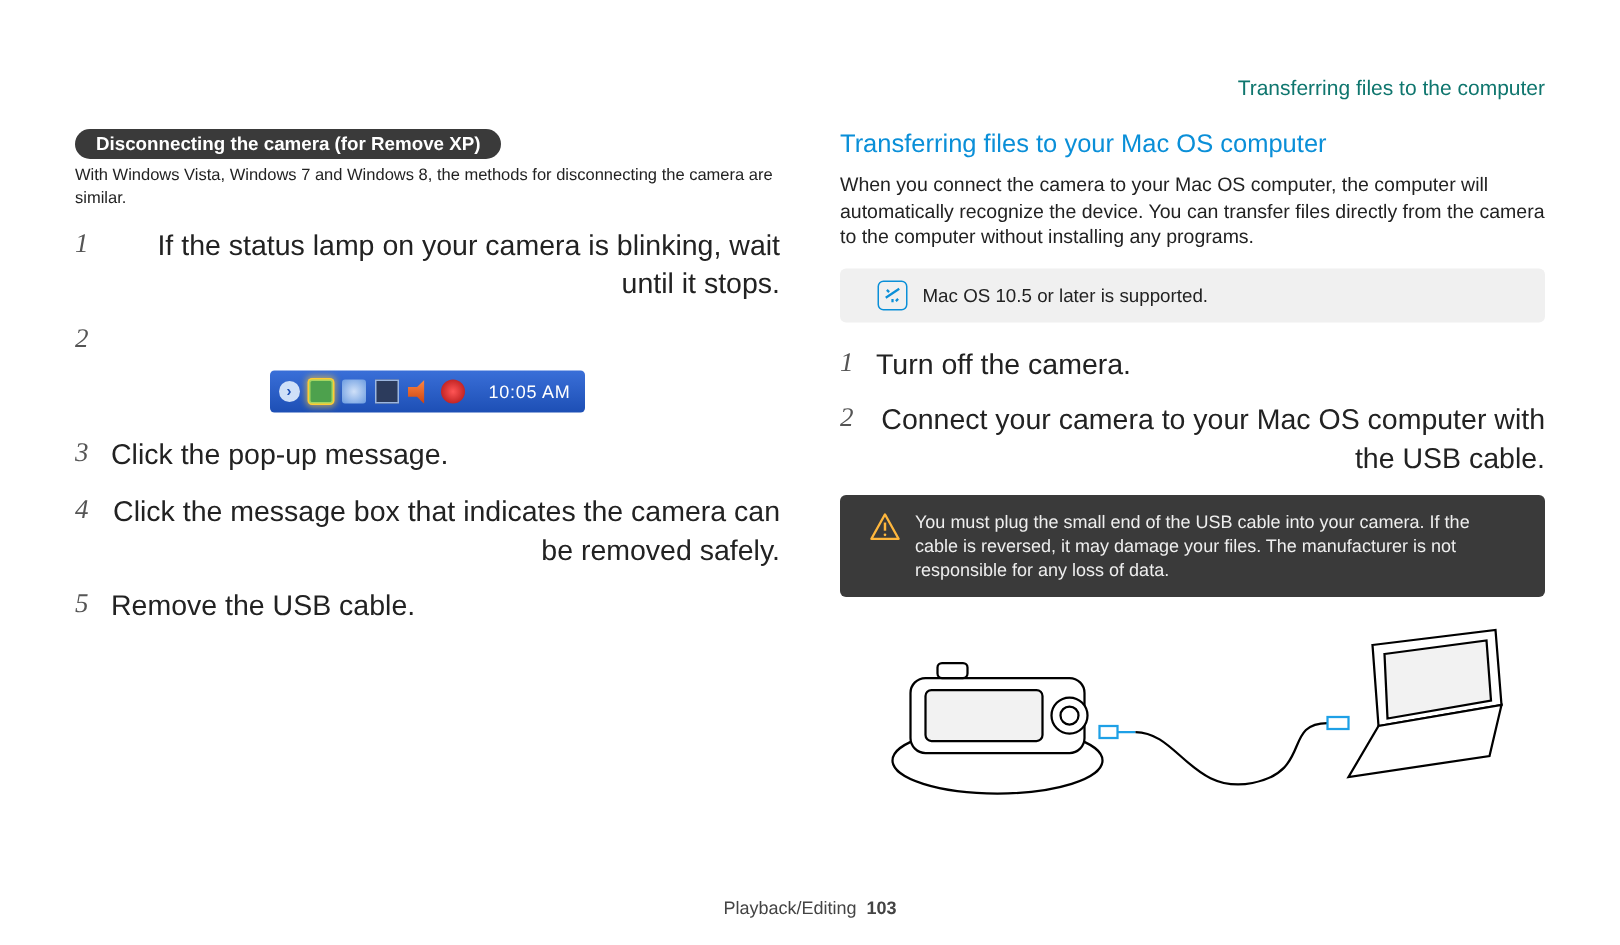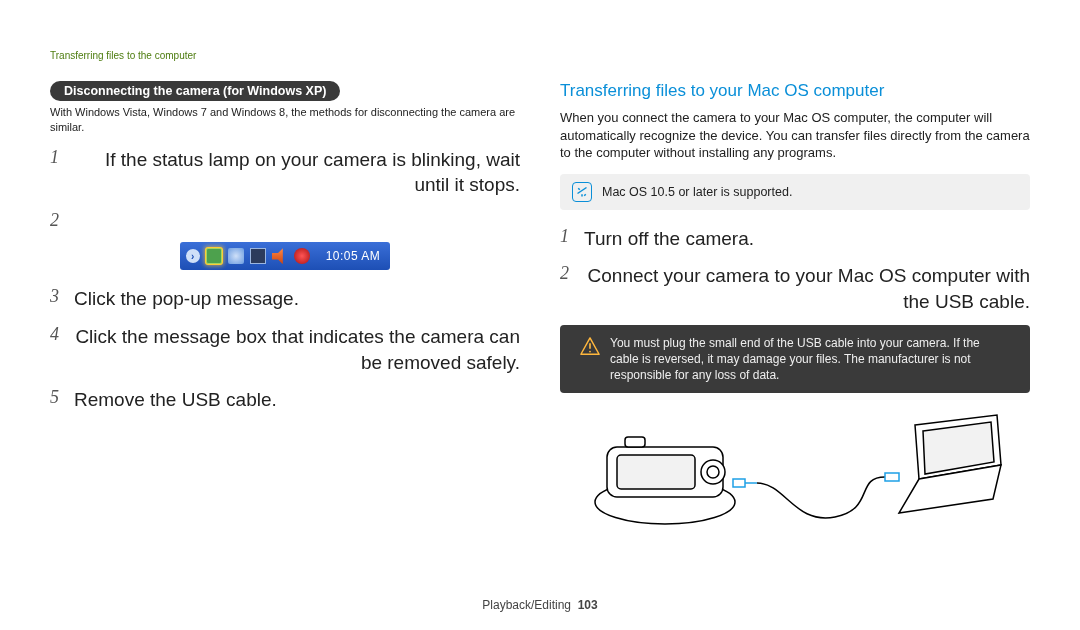--- a/index.html
+++ b/index.html
@@ -7,23 +7,24 @@
     width: 1080px;
     height: 630px;
     font-family: "Segoe UI", Arial, sans-serif;
     font-size: 13px;
     color: #222;
     background: #fff;
     position: relative;
     padding: 50px 50px 30px 50px;
   }
   .page-header {
-    font-size: 10px;
-    color: #4d7c0f;
+    font-size: 14px;
+    color: #0f766e;
     margin-bottom: 20px;
+    text-align: right;
   }
   .columns {
     display: flex;
     gap: 40px;
   }
   .col {
     flex: 1;
     min-width: 0;
   }
   .pill {
@@ -139,21 +140,21 @@
     font-size: 13px;
     line-height: 1.35;
     margin-bottom: 12px;
   }
   .info-box {
     display: flex;
     align-items: center;
     gap: 10px;
     background: #f0f0f0;
     border-radius: 4px;
-    padding: 8px 12px;
+    padding: 8px 25px;
     margin-bottom: 14px;
     font-size: 12.5px;
   }
   .info-icon {
     width: 20px; height: 20px;
     border: 1.5px solid #0a8fd8;
     border-radius: 4px;
     display: flex; align-items: center; justify-content: center;
     color: #0a8fd8;
     flex-shrink: 0;
@@ -192,21 +193,21 @@
   .footer .pagenum { font-weight: bold; }
 </style>
 </head>
 <body>
 
 <div class="page-header">Transferring files to the computer</div>
 
 <div class="columns">
 
   <div class="col">
-    <div class="pill">Disconnecting the camera (for Windows XP)</div>
+    <div class="pill">Disconnecting the camera (for Remove XP)</div>
     <div class="small-note">With Windows Vista, Windows 7 and Windows 8, the methods for disconnecting the camera are similar.</div>
 
     <div class="steps">
       <div class="step">
         <div class="step-num">1</div>
         <div class="step-text">If the status lamp on your camera is blinking, wait until it stops.</div>
       </div>
 
       <div class="step">
         <div class="step-num">2</div>

